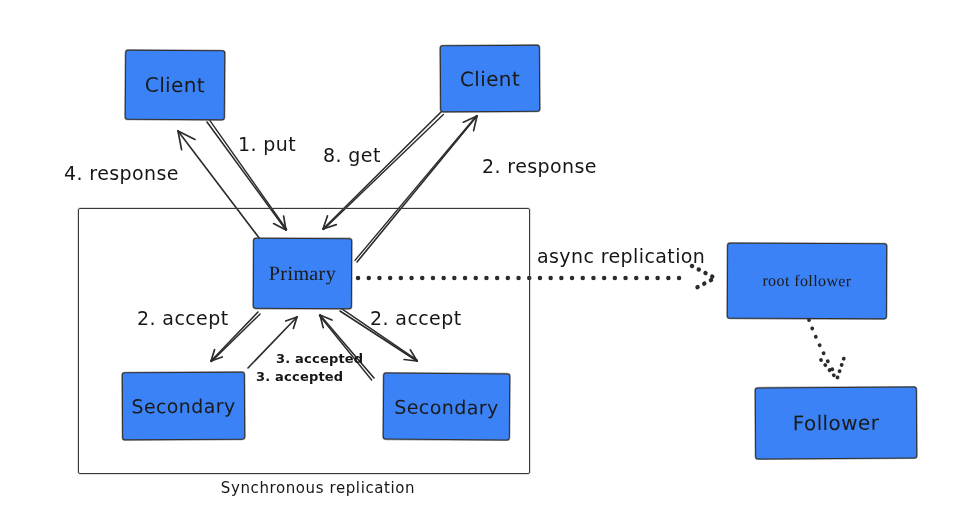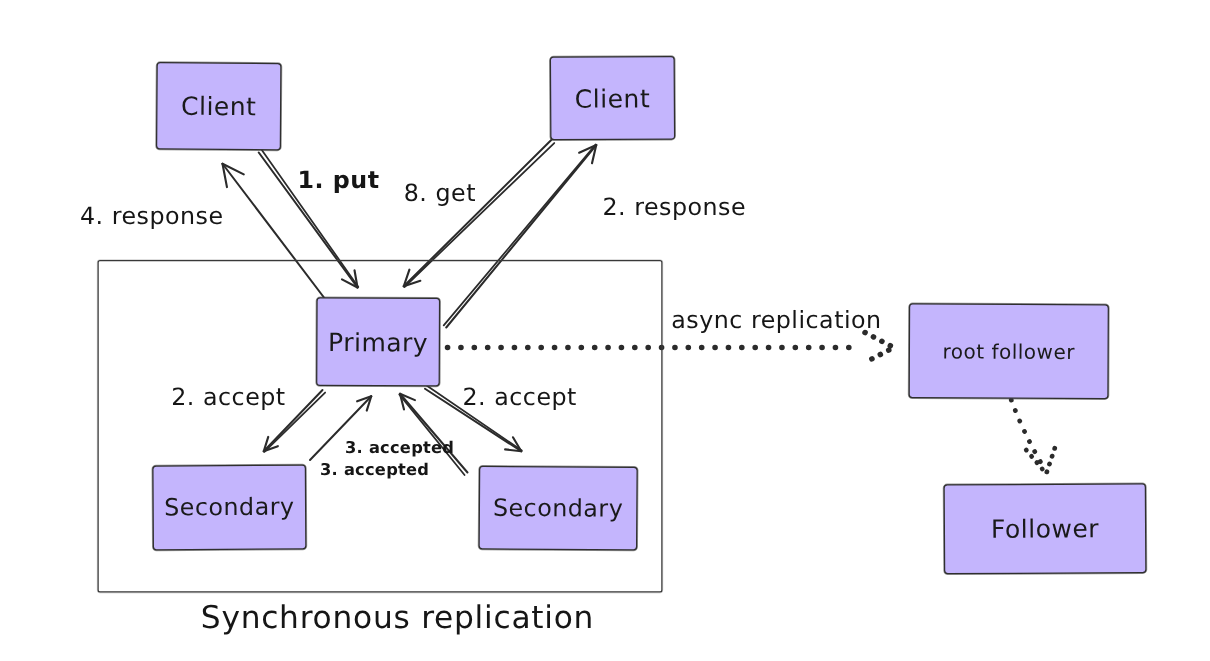--- a/index.html
+++ b/index.html
@@ -2,44 +2,44 @@
 <html><head>
 <meta charset="utf-8">
 <style>
   html,body{margin:0;padding:0;background:#ffffff;}
   .canvas{
     position:relative;width:968px;height:529px;background:#ffffff;overflow:hidden;
     font-family:"DejaVu Sans", sans-serif;color:#1c1c1c;
   }
   svg.arrows{position:absolute;left:0;top:0;width:968px;height:529px;pointer-events:none;}
   .node{
-    position:absolute;background:#c4b5fd;border:1.8px solid #2f2f2f;border-radius:3px;
+    position:absolute;background:#3b82f6;border:1.8px solid #2f2f2f;border-radius:3px;
     display:flex;align-items:center;justify-content:center;
     font-size:20px;letter-spacing:0.4px;color:#1a1a1a;
     box-shadow:0 0 0 0.6px rgba(70,70,70,.55);
   }
   .group-box{
     position:absolute;border:1.7px solid #383838;background:transparent;border-radius:2px;
     box-shadow:0 0 0 0.5px rgba(90,90,90,.4);
   }
   .edge-label{position:absolute;white-space:nowrap;font-size:19px;letter-spacing:0.4px;color:#161616;}
   .edge-label.small{font-size:13px;letter-spacing:0.2px;font-weight:bold;}
-  .caption{position:absolute;text-align:center;font-size:25px;letter-spacing:0.6px;color:#161616;}
-  .r1{transform:rotate(.4deg);} .r2{transform:rotate(-.35deg);} .r3{transform:rotate(.25deg);}
+  .caption{position:absolute;text-align:center;font-size:15px;letter-spacing:0.6px;color:#161616;}
+  .r1{transform:rotate(.4deg);} .r2{transform:rotate(-.35deg);} .r3{transform:rotate(.25deg);font-family:Liberation Serif, serif;}
   
   #client-left   {left:125px;top:50px;width:98px;height:68px;}
   #client-right  {left:440px;top:45px;width:98px;height:65px;}
   #sync-container{left:78px;top:208px;width:450px;height:264px;}
   #primary       {left:253px;top:238px;width:97px;height:69px;}
   #secondary-left{left:122px;top:372px;width:121px;height:66px;font-size:19px;}
   #secondary-right{left:383px;top:373px;width:125px;height:65px;font-size:19px;}
   #root-follower {left:727px;top:243px;width:158px;height:74px;font-size:16px;}
   #follower      {left:755px;top:387px;width:160px;height:70px;}
   
-  #lbl-put        {left:238px;top:133px;font-weight:bold;}
+  #lbl-put        {left:238px;top:133px;}
   #lbl-get        {left:323px;top:144px;}
   #lbl-response4  {left:64px; top:162px;}
   #lbl-response2  {left:482px;top:155px;}
   #lbl-accept-l   {left:137px;top:307px;}
   #lbl-accept-r   {left:370px;top:307px;}
   #lbl-accepted-1 {left:276px;top:351px;}
   #lbl-accepted-2 {left:256px;top:369px;}
   #lbl-async      {left:537px;top:245px;}
   #caption-sync   {left:93px;top:479px;width:450px;}
 </style>

